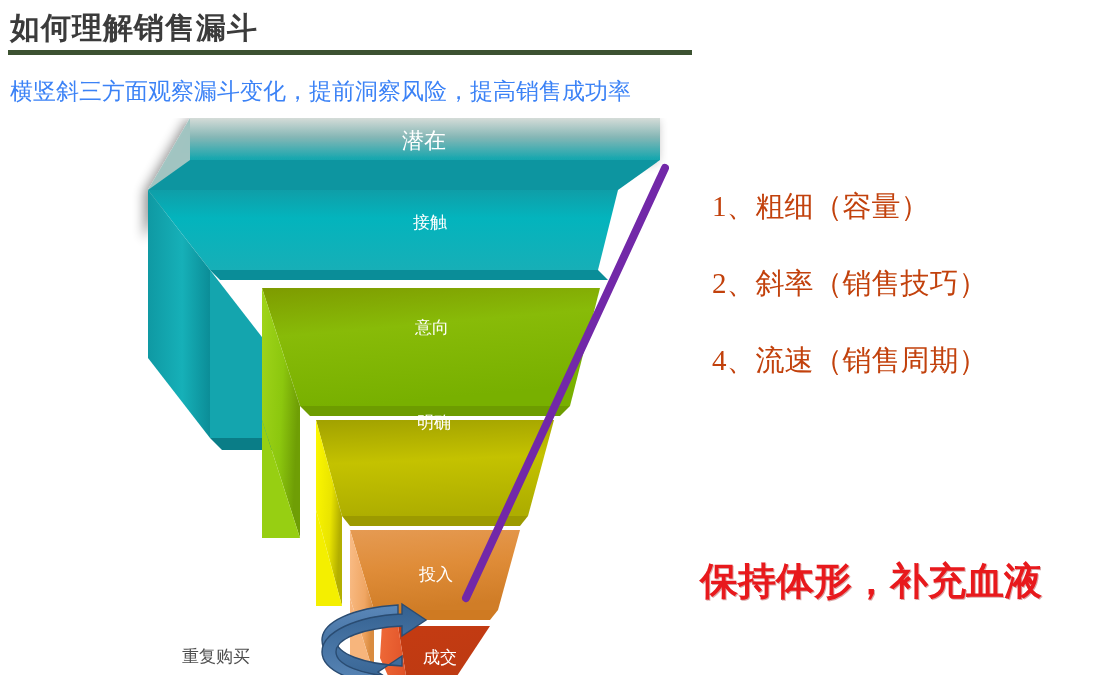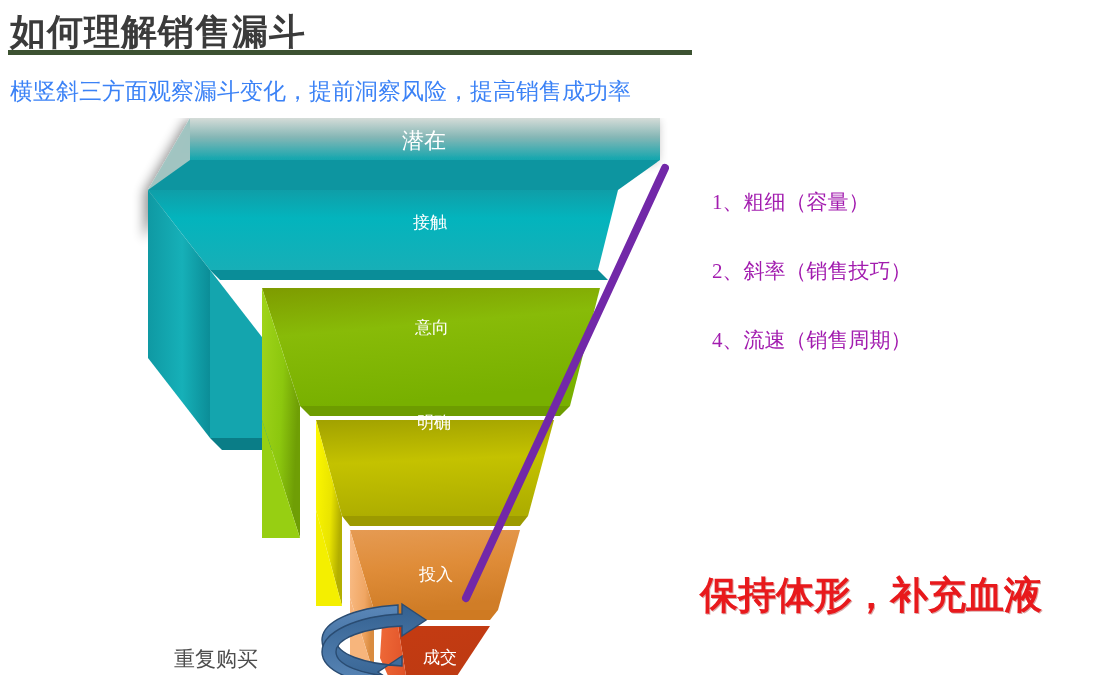--- a/index.html
+++ b/index.html
@@ -4,21 +4,21 @@
 <style>
   html,body{margin:0;padding:0;background:#fff;}
   body{width:1120px;height:675px;overflow:hidden;
        font-family:"Liberation Serif",serif;}
   .stage{position:relative;width:1120px;height:675px;background:#ffffff;}
 
   
   #page-title{
     position:absolute;left:10px;top:8px;
     font-family:Liberation Serif, serif;
-    font-weight:bold;font-size:36px;letter-spacing:1px;
+    font-weight:bold;font-size:30px;letter-spacing:1px;
     color:#3b3b3b;white-space:nowrap;
   }
   #title-rule{
     position:absolute;left:8px;top:50px;width:684px;height:5px;
     background:#3c5231;
   }
   #subtitle{
     position:absolute;left:10px;top:76px;
     font-family:"Liberation Serif",serif;
     font-size:23px;color:#3b82f6;white-space:nowrap;
@@ -27,40 +27,39 @@
   
   #funnel-graphic{position:absolute;left:0px;top:118px;}
 
   .funnel-label{
     font-family:"Liberation Serif",serif;
     fill:#ffffff;font-size:17px;text-anchor:middle;
   }
   .funnel-label.big{font-size:22px;}
   #repeat-label{
     position:absolute;left:0;top:645px;width:690px;
-    text-align:center;font-size:21px;color:#4d4d4d;
+    text-align:center;font-size:17px;color:#4d4d4d;
   }
   #repeat-label span{display:inline-block;margin-left:-258px;}
 
   
   #insight-list{
     position:absolute;left:712px;top:192px;width:400px;
   }
   .insight-item{
     font-family:"Liberation Serif",serif;
-    font-size:21px;color:#a21caf;margin-bottom:48px;
+    font-size:29px;color:#c2410c;margin-bottom:48px;
     white-space:nowrap;line-height:1;
   }
   #slogan{
     position:absolute;left:700px;top:556px;
     font-family:"Liberation Serif",serif;
     font-weight:bold;font-size:38px;color:#e8191c;
     white-space:nowrap;
     text-shadow:1px 1px 0 rgba(150,0,0,.35);
-    margin-top:14px;
   }
 </style>
 </head>
 <body>
 
 <div class="stage">
 
   <div id="page-title">如何理解销售漏斗</div>
   <div id="title-rule"></div>
   <div id="subtitle">横竖斜三方面观察漏斗变化，提前洞察风险，提高销售成功率</div>

